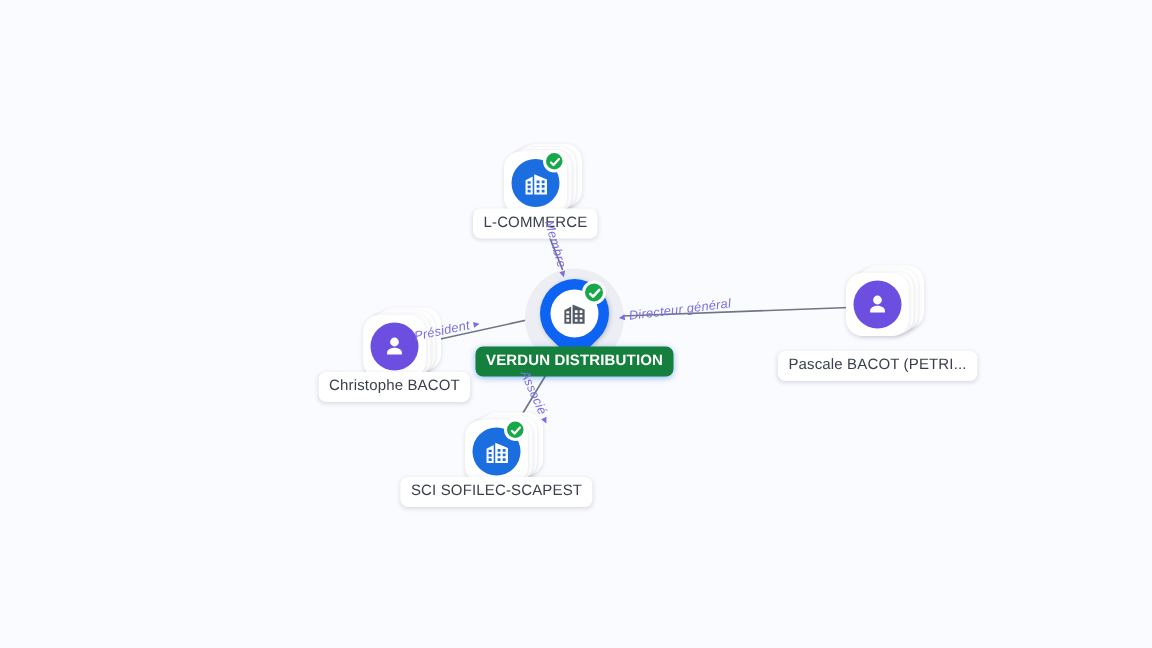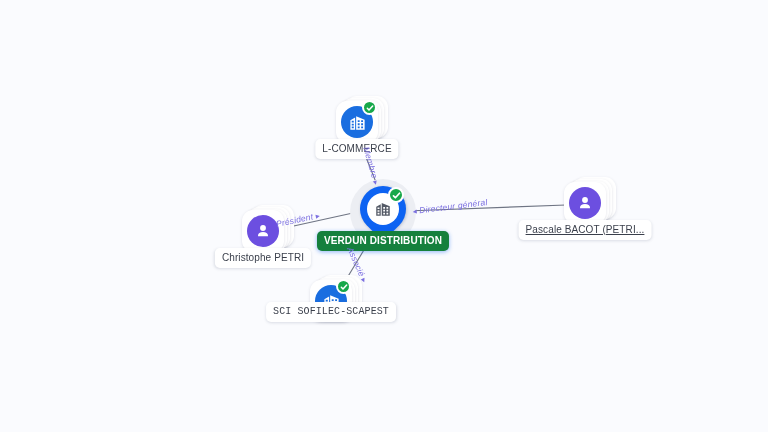--- a/index.html
+++ b/index.html
@@ -213,38 +213,38 @@
       <div class="card c1"></div>
       <div class="card c0">
         <div class="icon-circle person">
           <svg width="18" height="18" viewBox="0 0 24 24" fill="#ffffff">
             <circle cx="12" cy="8" r="3.9"></circle>
             <path d="M12 13.2c-4 0-6.6 2.1-6.6 4.3V19h13.2v-1.5c0-2.2-2.6-4.3-6.6-4.3z"></path>
           </svg>
         </div>
       </div>
     </div>
-    <div class="node-label" style="left:0px; top:17px;">Christophe PETRI</div>
+    <div class="node-label" style="left:0px; top:17px;">Christophe BACOT</div>
   </div>
 
   <div class="node" style="left:585px; top:203px;">
     <div class="card-stack">
       <div class="card c3"></div>
       <div class="card c2"></div>
       <div class="card c1"></div>
       <div class="card c0">
         <div class="icon-circle person">
           <svg width="18" height="18" viewBox="0 0 24 24" fill="#ffffff">
             <circle cx="12" cy="8" r="3.9"></circle>
             <path d="M12 13.2c-4 0-6.6 2.1-6.6 4.3V19h13.2v-1.5c0-2.2-2.6-4.3-6.6-4.3z"></path>
           </svg>
         </div>
       </div>
     </div>
-    <div class="node-label" style="left:0px; top:17px;text-decoration:underline;">Pascale BACOT (PETRI...</div>
+    <div class="node-label" style="left:0px; top:31px;">Pascale BACOT (PETRI...</div>
   </div>
 
   <div class="node" style="left:331px; top:301px;">
     <div class="card-stack">
       <div class="card c3"></div>
       <div class="card c2"></div>
       <div class="card c1"></div>
       <div class="card c0">
         <div class="icon-circle company">
           <svg width="19" height="19" viewBox="0 0 24 24" fill="#ffffff">
@@ -252,21 +252,21 @@
             <path d="M10.3 21V4l10.7 4.4V21H10.3zm2-1.7h2.4v-2.3h-2.4v2.3zm4.3 0h2.4v-2.3h-2.4v2.3zm-4.3-3.9h2.4v-2.3h-2.4v2.3zm4.3 0h2.4v-2.3h-2.4v2.3zm-4.3-3.9h2.4V9.2h-2.4v2.3zm4.3 0h2.4V9.2h-2.4v2.3z"></path>
           </svg>
         </div>
         <div class="verified-badge">
           <svg width="8" height="8" viewBox="0 0 24 24" fill="none" stroke="#ffffff" stroke-width="4.5" stroke-linecap="round" stroke-linejoin="round">
             <polyline points="4,13 9,18 20,6"></polyline>
           </svg>
         </div>
       </div>
     </div>
-    <div class="node-label" style="left:0px; top:1px;font-family:Liberation Mono, monospace;">SCI SOFILEC-SCAPEST</div>
+    <div class="node-label" style="left:0px; top:17px;">SCI SOFILEC-SCAPEST</div>
   </div>
 
   <div class="node" style="left:383px; top:212px;">
     <div class="halo"></div>
     <div class="pin">
       <div class="pin-shape"></div>
       <div class="pin-inner">
         <svg width="18" height="18" viewBox="0 0 24 24" fill="#545a66">
           <path d="M3 21V9l6-3.2V21H3zm1.7-1.7h2.6v-2.2H4.7v2.2zm0-3.6h2.6v-2.2H4.7v2.2zm0-3.6h2.6V9.9H4.7v2.2z"></path>
           <path d="M10.3 21V4l10.7 4.4V21H10.3zm2-1.7h2.4v-2.3h-2.4v2.3zm4.3 0h2.4v-2.3h-2.4v2.3zm-4.3-3.9h2.4v-2.3h-2.4v2.3zm4.3 0h2.4v-2.3h-2.4v2.3zm-4.3-3.9h2.4V9.2h-2.4v2.3zm4.3 0h2.4V9.2h-2.4v2.3z"></path>

